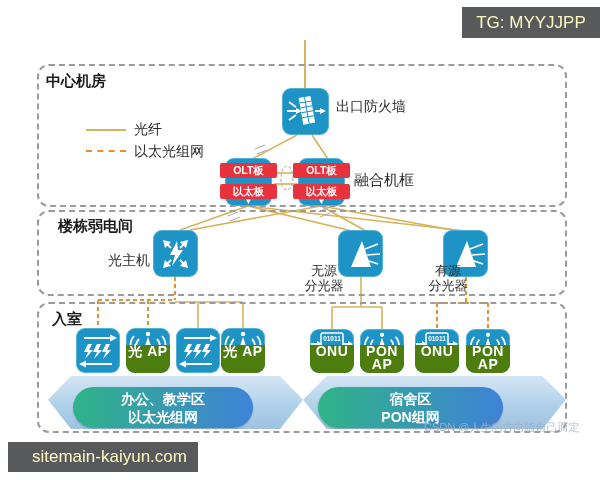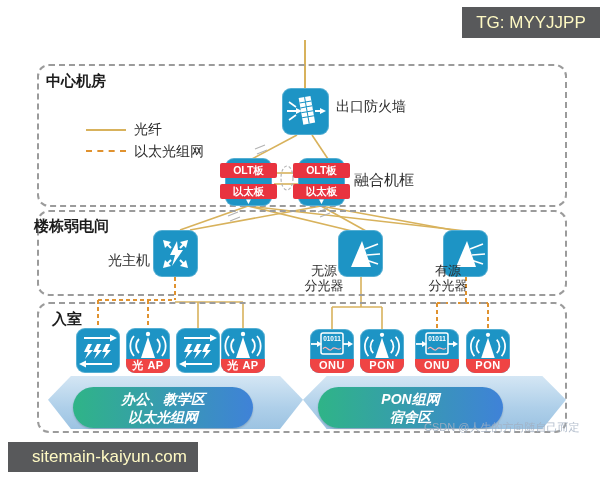--- a/index.html
+++ b/index.html
@@ -9,33 +9,33 @@
   .wires{position:absolute;left:0;top:0;pointer-events:none;}
   .fiber{stroke:#d8b25c;stroke-width:1.6;fill:none;}
   .feed{stroke:#d8b25c;stroke-width:2;fill:none;}
   .hybrid{stroke:#e0922f;stroke-width:2;stroke-dasharray:4 3;fill:none;}
   .mark{stroke:#b3b3b3;stroke-width:1.2;fill:none;}
   .sect{position:absolute;border:2px dashed #9b9b9b;border-radius:12px;}
   .seclbl{position:absolute;font-weight:bold;font-size:15px;color:#1c1c1c;}
   .lbl{position:absolute;font-size:14px;color:#2b2b2b;}
   .lbl2{position:absolute;font-size:13px;color:#2b2b2b;line-height:15px;text-align:center;margin-top:12px;}
   .node{position:absolute;background:#1d94c5;border-radius:9px;box-shadow:0 0 0 1px rgba(255,255,255,.25) inset;}
-  .banner{position:absolute;left:0;right:0;bottom:0;height:14px;background:#ef4444;
-          border-radius:0 0 9px 9px;color:#fff;font-size:11px;font-weight:bold;
+  .banner{position:absolute;left:0;right:0;bottom:0;height:28px;background:#4d7c0f;
+          border-radius:0 0 9px 9px;color:#fff;font-size:14px;font-weight:bold;
           text-align:center;line-height:13px;letter-spacing:.5px;}
   .redbar{position:absolute;left:-5px;right:-5px;height:15px;background:#e8333f;color:#fff;
           font-size:10.5px;font-weight:bold;text-align:center;line-height:15px;border-radius:2px;}
   .oltmark{position:absolute;bottom:-1px;left:50%;transform:translateX(-50%);
            color:#fff;font-size:8px;line-height:10px;}
   .legline{position:absolute;width:40px;height:0;}
   .platform{position:absolute;background:linear-gradient(180deg,#d4e6f4 0%,#aecfe9 60%,#9cc3e2 100%);
             clip-path:polygon(0 45%,9% 0,91% 0,100% 45%,91% 100%,9% 100%);}
   .pill{position:absolute;border-radius:22px;background:linear-gradient(90deg,#2fb487,#3f82d8);
         color:#fff;font-weight:bold;font-size:14px;text-align:center;line-height:18px;
-        padding-top:3px;box-sizing:border-box;box-shadow:0 1px 2px rgba(0,0,0,.2);font-style:italic;}
+        padding-top:3px;box-sizing:border-box;box-shadow:0 1px 2px rgba(0,0,0,.2);}
   .badge{position:absolute;background:#58595b;color:#fef9c3;text-align:center;}
   .wm{position:absolute;font-size:11px;color:#a3b0c2;opacity:.85;white-space:nowrap;}
 </style>
 </head>
 <body>
 
 <div id="canvas">
 
   <svg class="wires" width="600" height="480">
 
@@ -75,21 +75,21 @@
     <line class="hybrid" x1="466" y1="277" x2="466" y2="303"></line>
     <line class="hybrid" x1="437" y1="303" x2="488" y2="303"></line>
     <line class="hybrid" x1="437" y1="303" x2="437" y2="331"></line>
     <line class="hybrid" x1="488" y1="303" x2="488" y2="331"></line>
   </svg>
 
   <div class="sect" style="left:37px;top:64px;width:526px;height:139px;"></div>
   <div class="seclbl" style="left:46px;top:72px;">中心机房</div>
 
   <div class="sect" style="left:37px;top:210px;width:526px;height:82px;"></div>
-  <div class="seclbl" style="left:34px;top:217px;">楼栋弱电间</div>
+  <div class="seclbl" style="left:58px;top:217px;">楼栋弱电间</div>
 
   <div class="sect" style="left:37px;top:302px;width:526px;height:127px;"></div>
   <div class="seclbl" style="left:52px;top:310px;">入室</div>
 
   <div class="legline" style="left:86px;top:129px;border-top:2px solid #d8b25c;"></div>
   <div class="lbl" style="left:134px;top:121px;">光纤</div>
   <div class="legline" style="left:86px;top:150px;border-top:2px dashed #e0922f;"></div>
   <div class="lbl" style="left:134px;top:143px;">以太光组网</div>
 
   <div class="node" style="left:282px;top:88px;width:47px;height:47px;">
@@ -254,21 +254,21 @@
   </div>
 
   <div class="platform" style="left:48px;top:376px;width:255px;height:53px;"></div>
   <div class="platform" style="left:303px;top:376px;width:263px;height:53px;"></div>
 
   <div class="pill" style="left:73px;top:387px;width:180px;height:41px;">
     <div>办公、教学区</div>
     <div>以太光组网</div>
   </div>
   <div class="pill" style="left:318px;top:387px;width:185px;height:41px;">
+    <div>宿舍区</div>
     <div>PON组网</div>
-    <div>宿舍区</div>
   </div>
 
   <div class="badge" style="left:462px;top:7px;width:138px;height:31px;line-height:31px;font-size:17px;">TG: MYYJJPP</div>
   <div class="badge" style="left:8px;top:442px;width:190px;height:30px;line-height:30px;font-size:17px;text-align:left;padding-left:24px;box-sizing:border-box;">sitemain-kaiyun.com</div>
   <div class="wm" style="left:424px;top:420px;">CSDN @人生的方向随自己而定</div>
 
 </div>
 
 </body></html>

